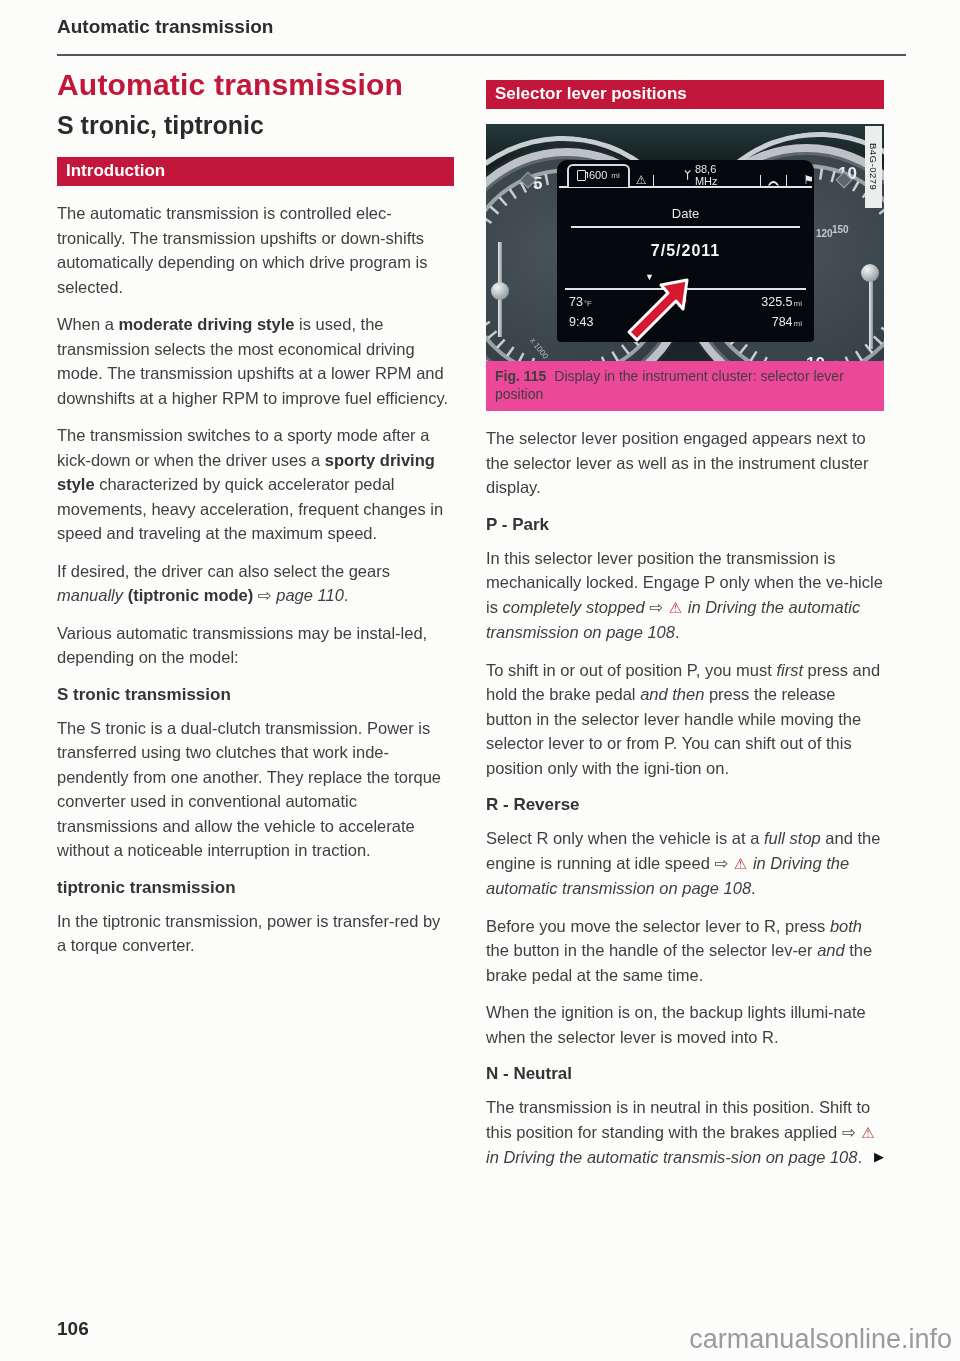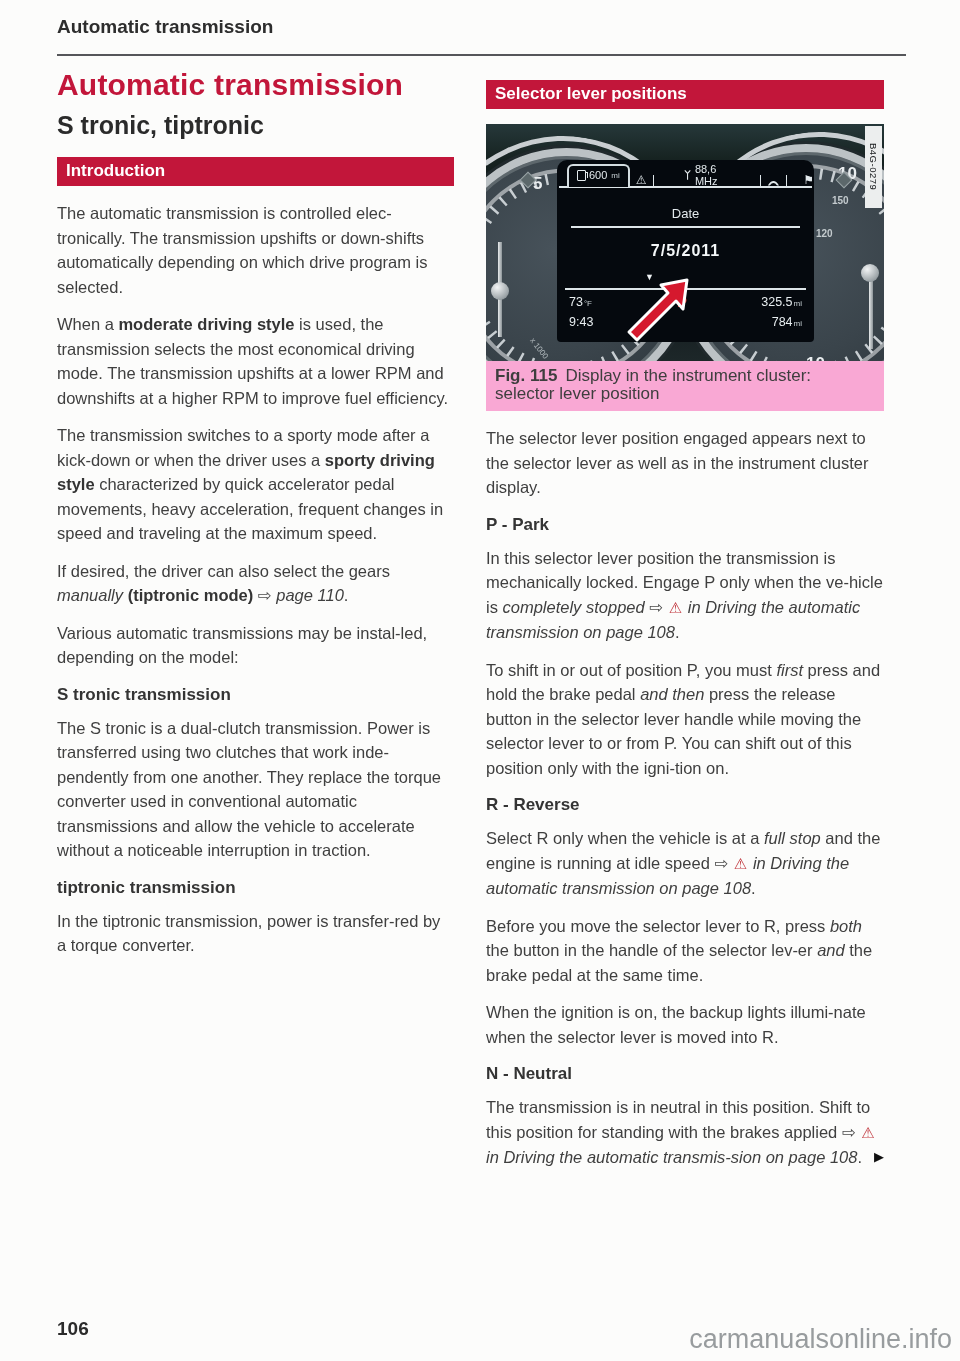--- a/index.html
+++ b/index.html
@@ -68,21 +68,21 @@
   .down-tri{position:absolute;left:88px;top:112px;font-size:9px;color:#eef2f4;}
   .mid-line{position:absolute;left:8px;top:128px;width:241px;height:1.5px;background:#dde5e8;}
   .info-left{position:absolute;left:12px;top:133px;font-size:12.5px;line-height:19px;color:#e8eef0;}
   .info-right{position:absolute;right:12px;top:133px;font-size:12.5px;line-height:19px;text-align:right;color:#e8eef0;}
   .gear-pos{position:absolute;left:120px;top:133px;font-size:15px;font-weight:bold;color:var(--gear-red,#e8392e);}
   .red-arrow{position:absolute;left:58px;top:114px;z-index:9;}
   .code-strip{position:absolute;right:2px;top:2px;width:17px;height:82px;background:#eceeee;z-index:10;
               color:#16181a;font-size:9.5px;letter-spacing:.5px;writing-mode:vertical-rl;
               text-align:center;line-height:17px;}
   
-  .caption{background:#f9a8d4;padding:6px 9px 8px;font-size:17px;line-height:18px;color:#3e3e3e;margin:0 0 15px;}
+  .caption{background:#ec4899;padding:6px 9px 8px;font-size:14px;line-height:18px;color:#3e3e3e;margin:0 0 15px;}
   .cap-label{font-weight:bold;margin-right:8px;}
   
   .page-number{position:absolute;left:57px;bottom:21px;font-size:19px;font-weight:bold;color:#2b2b2b;}
   .watermark{position:absolute;right:8px;bottom:6px;font-size:27px;color:#989c9e;}
 </style>
 </head>
 <body>
 
 <div class="page" data-name="manual-page">
 
@@ -128,21 +128,21 @@
         <svg class="ticks" width="240" height="240" viewBox="0 0 240 240" data-name="speedometer-ticks">
           <circle cx="120" cy="120" r="99" fill="none" stroke="#d7dde0" stroke-width="11" stroke-dasharray="2.5 9.8" opacity="0.9"></circle>
           <circle cx="120" cy="120" r="106" fill="none" stroke="#eef1f2" stroke-width="4" opacity="0.55"></circle>
         </svg>
         <span class="gnum" style="left:152px;top:12px;" data-name="speed-number">10</span>
         <span class="gnum" style="left:106px;top:42px;" data-name="speed-number">80</span>
         <span class="gnum" style="left:86px;top:78px;" data-name="speed-number">60</span>
         <span class="gnum" style="left:74px;top:120px;" data-name="speed-number">40</span>
         <span class="gnum" style="left:86px;top:164px;" data-name="speed-number">20</span>
         <span class="gnum" style="left:120px;top:202px;" data-name="speed-number">10</span>
-        <span class="gnum small" style="left:146px;top:43px;text-align:center;" data-name="speed-inner-number">150</span>
+        <span class="gnum small" style="left:146px;top:72px;text-align:center;" data-name="speed-inner-number">150</span>
         <span class="gnum small" style="left:130px;top:76px;" data-name="speed-inner-number">120</span>
         <span class="gnum small" style="left:116px;top:102px;" data-name="speed-inner-number">90</span>
         <span class="gnum small" style="left:108px;top:130px;" data-name="speed-inner-number">60</span>
         <span class="gnum small" style="left:116px;top:174px;" data-name="speed-inner-number">30</span>
       </div>
 
       <div class="bezel-arc arc-l" data-name="left-bezel-arc"></div>
       <div class="bezel-arc arc-r" data-name="right-bezel-arc"></div>
 
       <div class="knob-stem kl-stem" data-name="left-knob-stem"></div>

